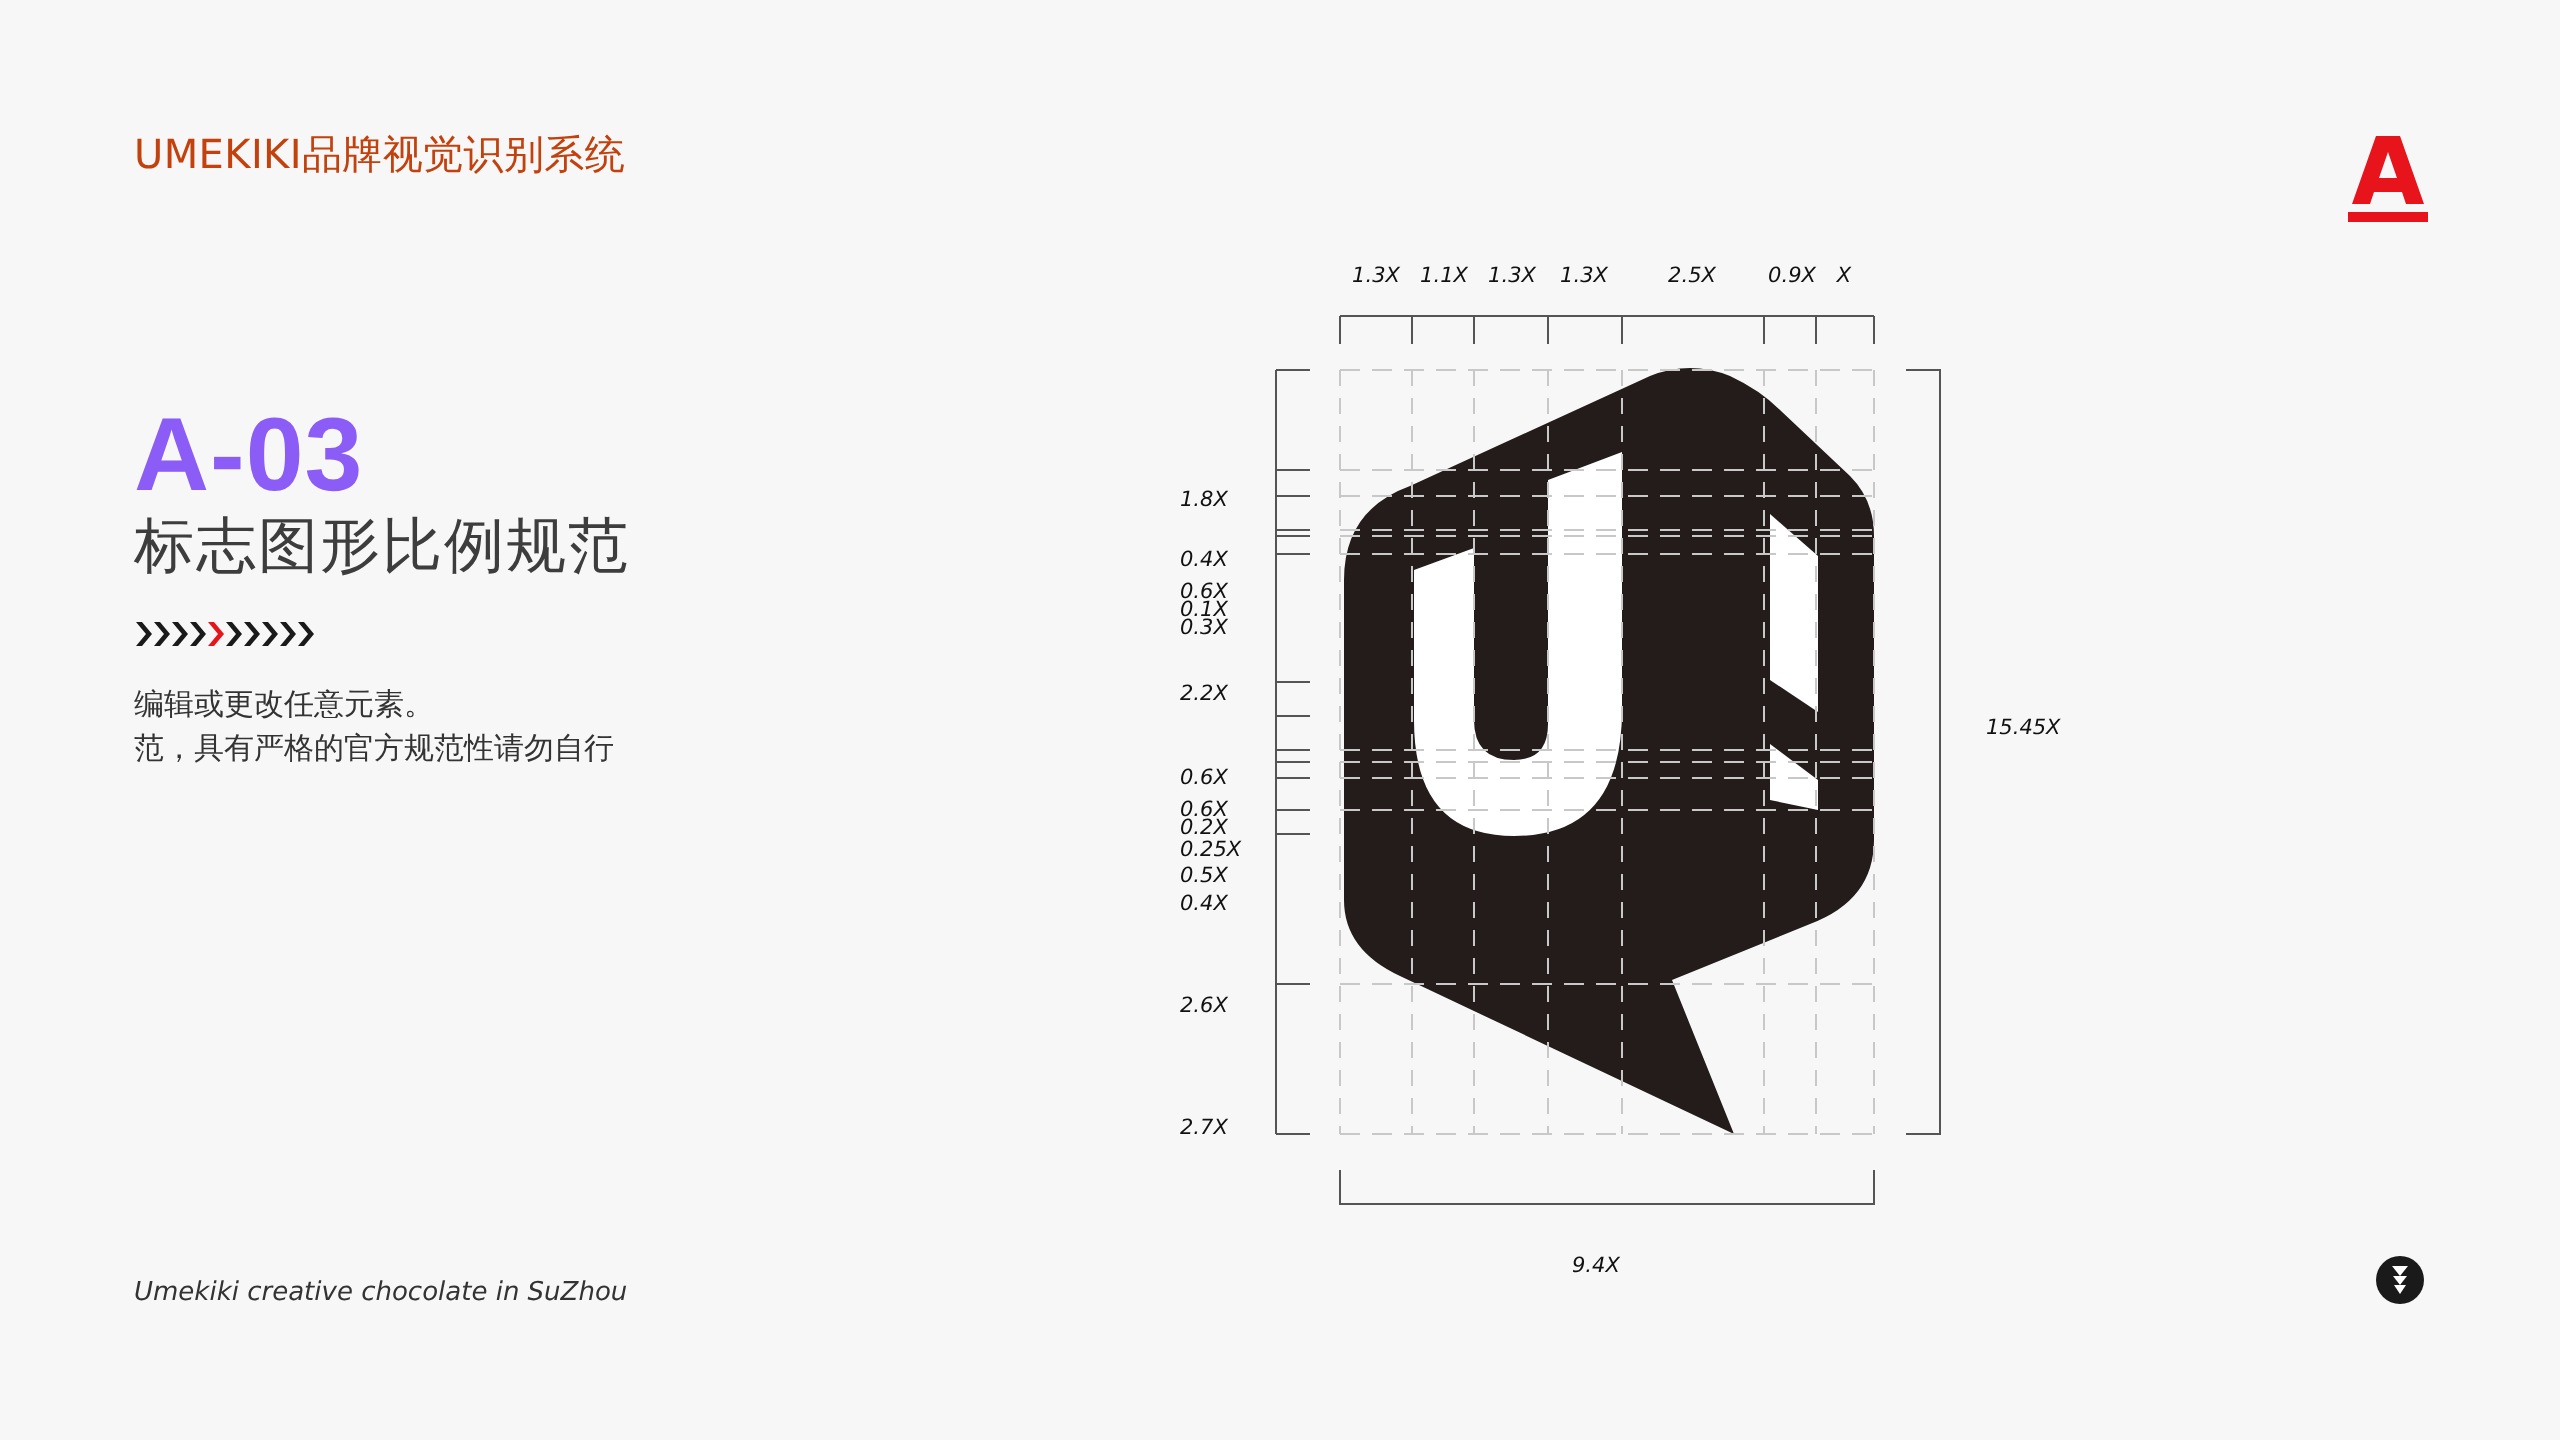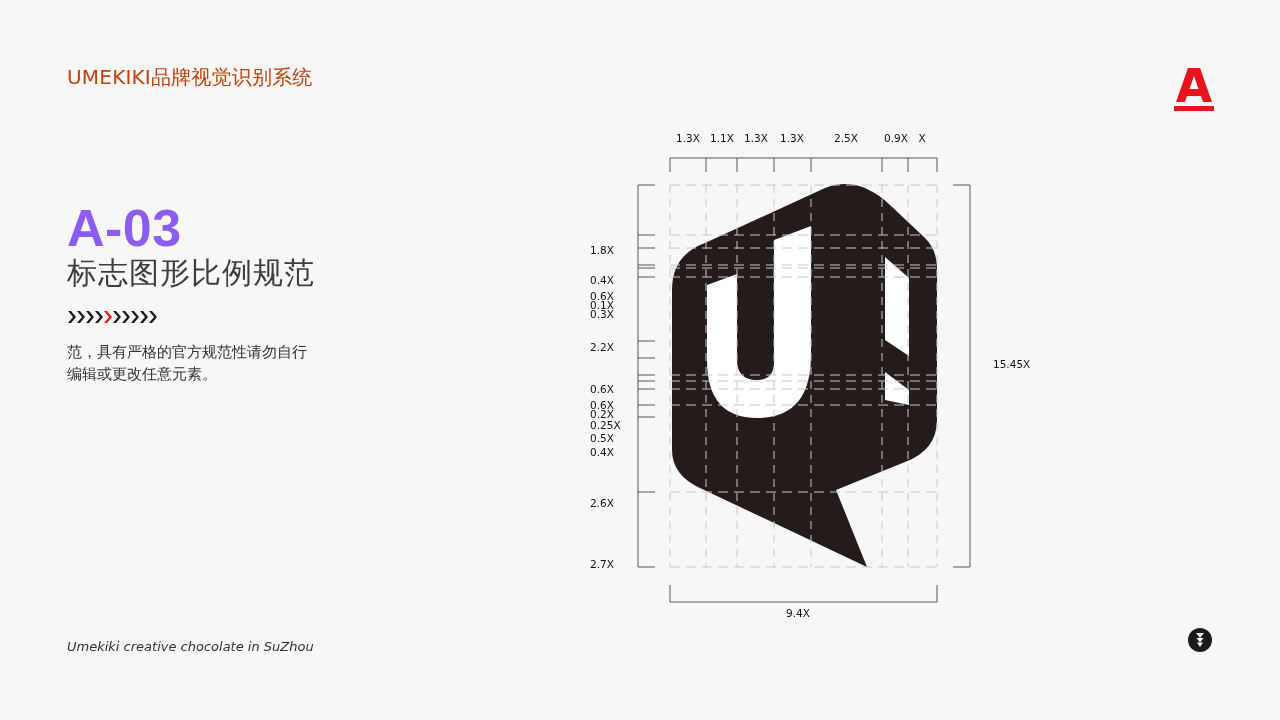--- a/index.html
+++ b/index.html
@@ -38,21 +38,21 @@
   .footer-text {
     position: absolute; left: 67px; top: 639px;
     font-size: 13px; color: #333;
     font-family: "DejaVu Sans", sans-serif;
     font-style: italic;
   }
   .footer-icon { position: absolute; left: 1188px; top: 628px; width: 24px; height: 24px; }
   .diagram { position: absolute; left: 0; top: 0; width: 1280px; height: 720px; pointer-events: none; }
   .dim-label {
     position: absolute; font-size: 10.5px; color: #111;
-    font-family: "DejaVu Sans", sans-serif; white-space: nowrap;
+    font-family: "DejaVu Sans", sans-serif; white-space: nowrap; font-style: italic;
   }
   .dim-label.top { top: 132px; transform: translateX(-50%); }
   .dim-label.left { left: 590px; transform: translateY(-50%); margin-top: 38px; }
 </style>
 </head>
 <body>
 
 <div class="brand-title">UMEKIKI品牌视觉识别系统</div>
 
 <svg class="corner-logo" viewBox="0 0 40 44">
@@ -90,22 +90,22 @@
     </svg>
     <svg class="chevron" viewBox="0 0 9 16">
       <path d="M0 2 L3 2 L8 8 L3 14 L0 14 L5 8 Z" fill="#1a1a1a"></path>
     </svg>
     <svg class="chevron" viewBox="0 0 9 16">
       <path d="M0 2 L3 2 L8 8 L3 14 L0 14 L5 8 Z" fill="#1a1a1a"></path>
     </svg>
   </div>
 
 <div class="description">
+  <div>编辑或更改任意元素。</div>
   <div>范，具有严格的官方规范性请勿自行</div>
-  <div>编辑或更改任意元素。</div>
 </div>
 
 <div class="footer-text">Umekiki creative chocolate in SuZhou</div>
 
 <svg class="footer-icon" viewBox="0 0 24 24">
   <circle cx="12" cy="12" r="12" fill="#1a1a1a"></circle>
   <path d="M8 5 H16 L12 10 Z" fill="#fff"></path>
   <path d="M8.5 10 H15.5 L12 14.5 Z" fill="#fff"></path>
   <path d="M9 14.5 H15 L12 19 Z" fill="#fff"></path>
 </svg>
@@ -229,13 +229,13 @@
 <div class="dim-label left" style="top:351px">0.6X</div>
 <div class="dim-label left" style="top:367px">0.6X</div>
 <div class="dim-label left" style="top:376px">0.2X</div>
 <div class="dim-label left" style="top:387px">0.25X</div>
 <div class="dim-label left" style="top:400px">0.5X</div>
 <div class="dim-label left" style="top:414px">0.4X</div>
 <div class="dim-label left" style="top:465px">2.6X</div>
 <div class="dim-label left" style="top:526px">2.7X</div>
 
 <div class="dim-label" style="left:993px; top:358px">15.45X</div>
-<div class="dim-label" style="left:786px; top:607px">9.4X</div>
+<div class="dim-label" style="left:786px; top:627px">9.4X</div>
 
 </body></html>

